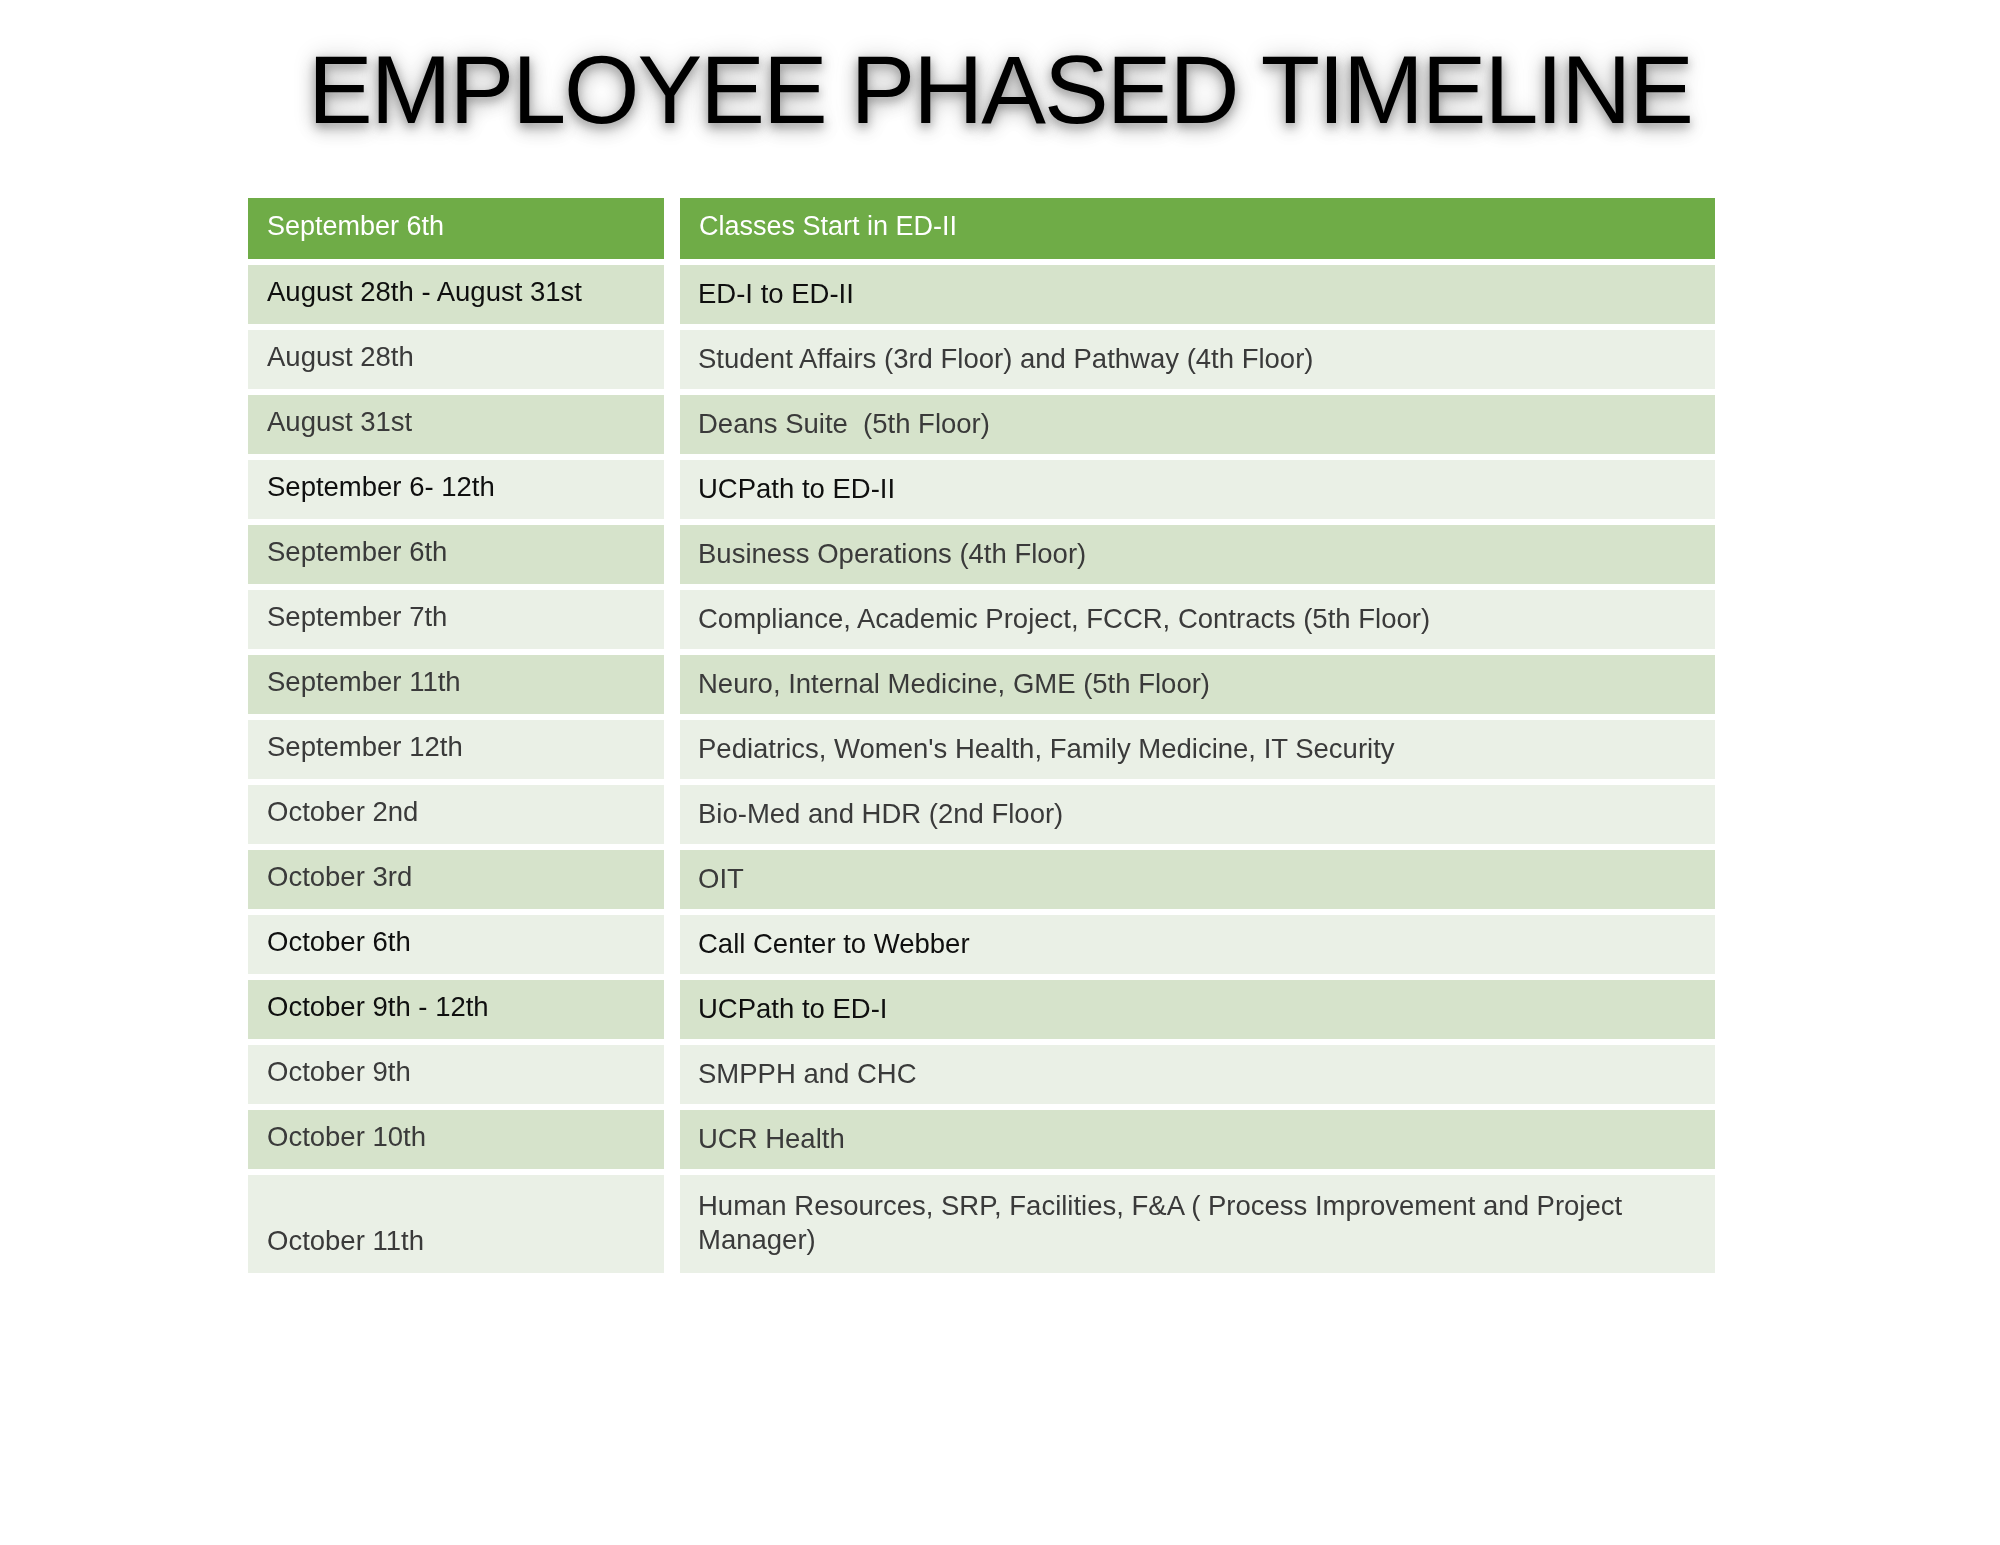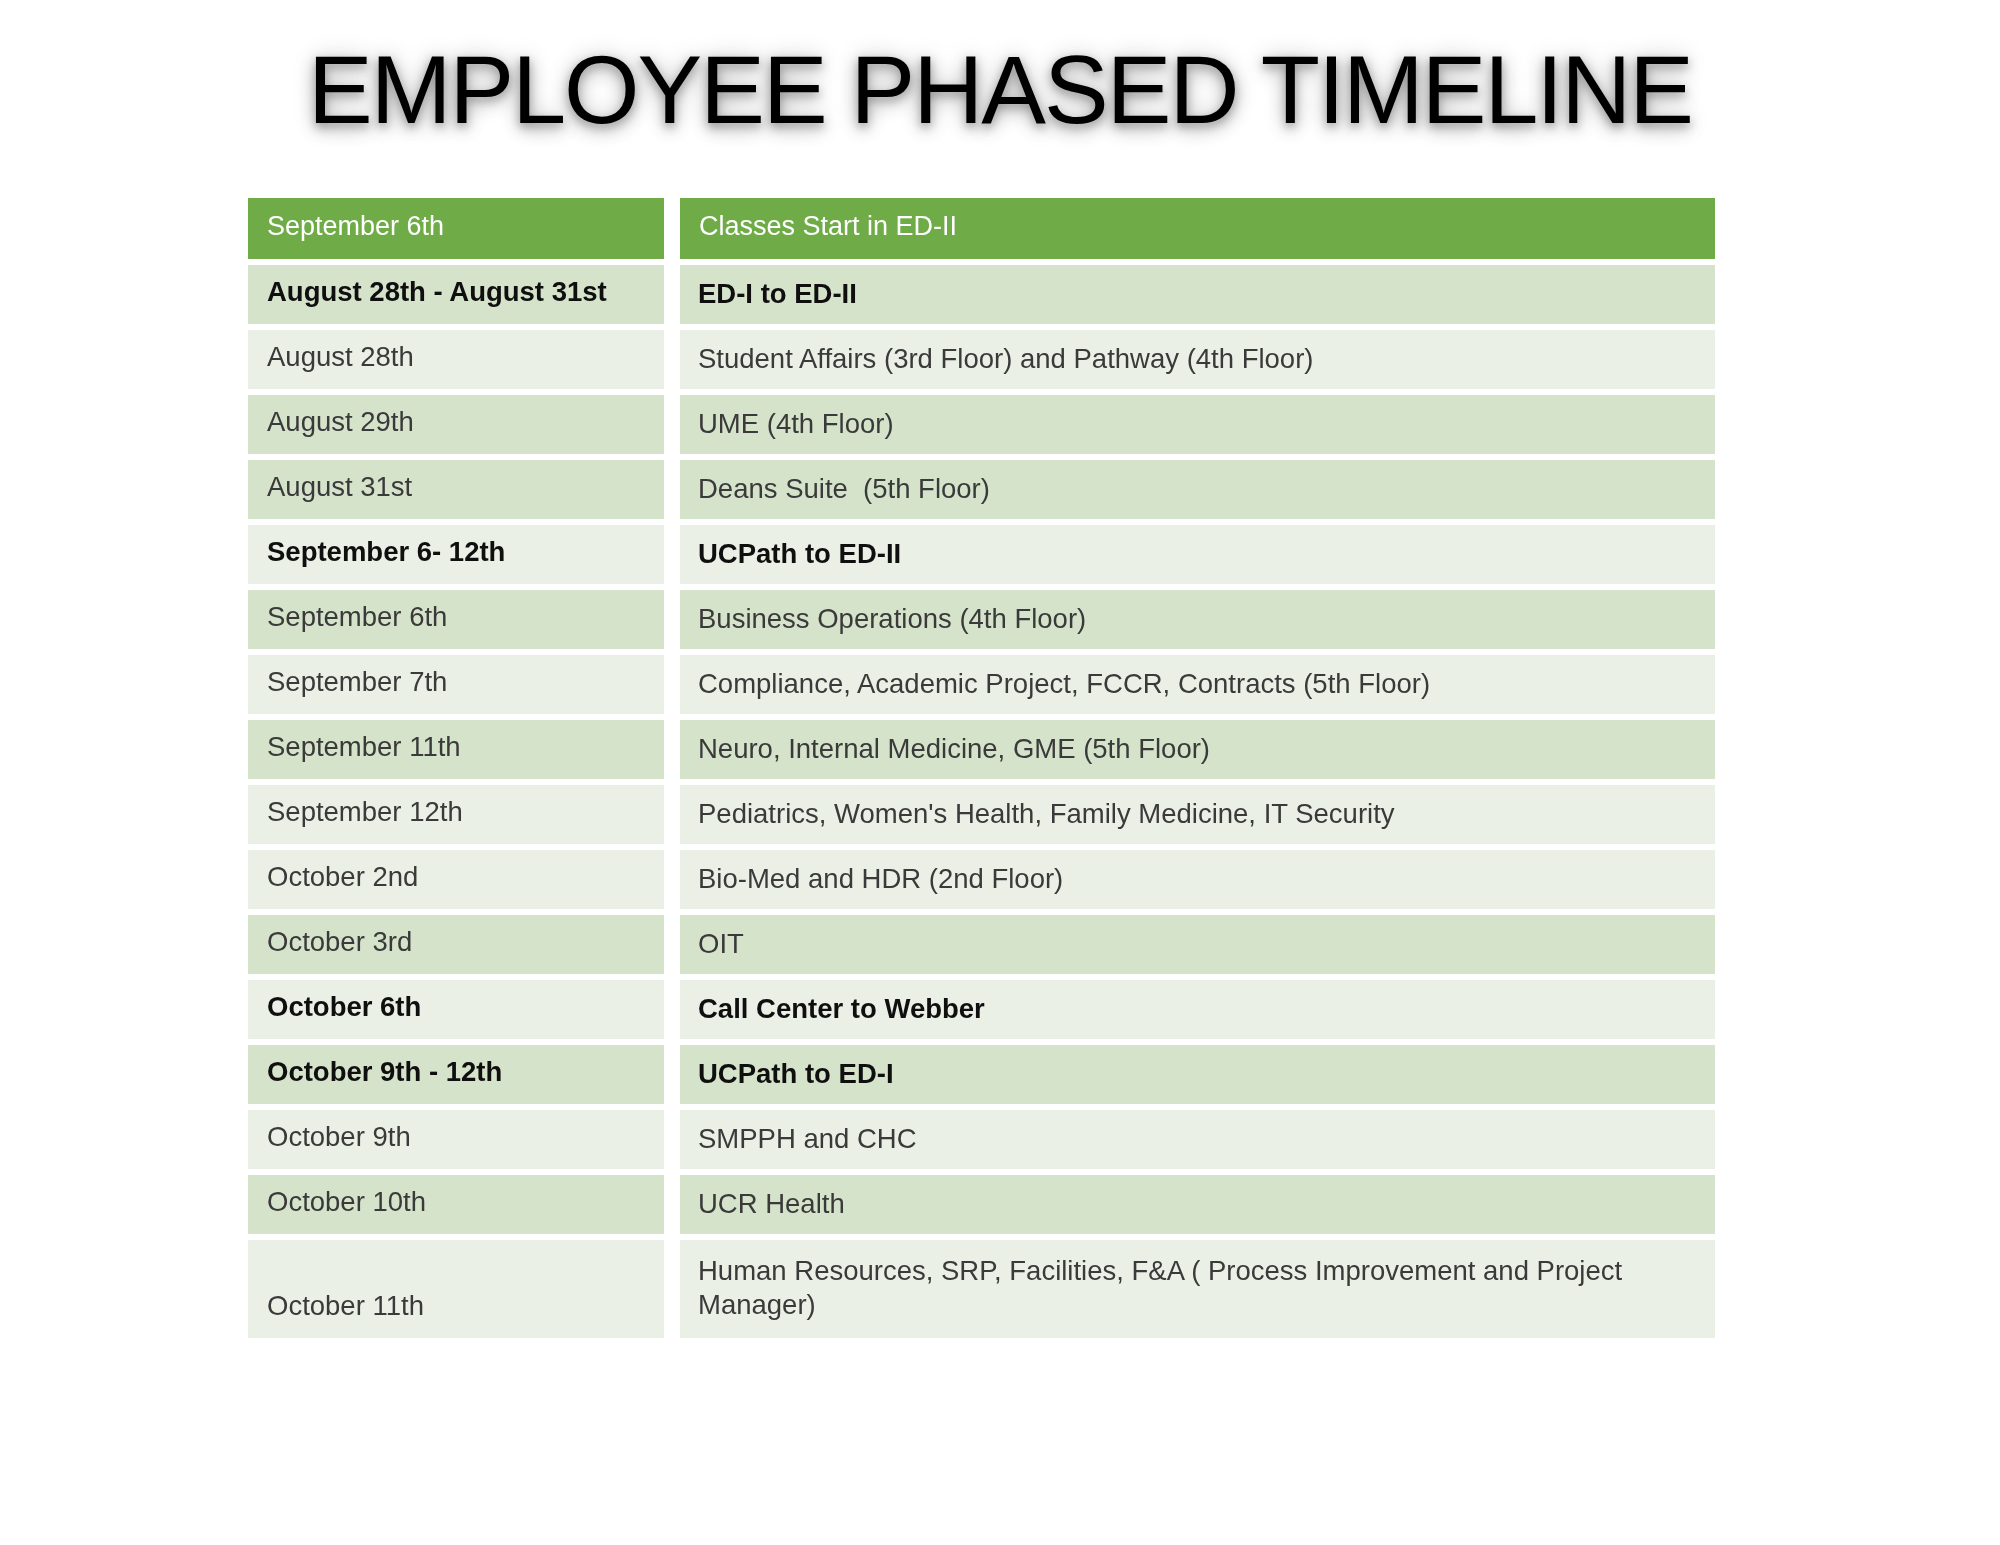--- a/index.html
+++ b/index.html
@@ -62,21 +62,21 @@
   td.event {
     vertical-align: middle;
     padding: 6px 28px 8px 18px;
     white-space: pre-wrap;
   }
   td.date { border-right: 16px solid #ffffff; }
 
   tr.band-dark  td { background: var(--band_dark, #D6E3CB); }
   tr.band-light td { background: var(--band_light, #EAF0E6); margin-left: 39px; }
   tr.bold td {
-    font-weight: 700;
+    font-weight: 400;
     color: var(--bold_text, #0f0f0f);
   }
 </style>
 </head>
 <body>
 
 <h1 class="page-title">EMPLOYEE PHASED TIMELINE</h1>
 
 <table class="timeline">
   <colgroup>
@@ -90,24 +90,20 @@
     </tr>
   </thead>
   <tbody id="rows">
       <tr class="data-row band-dark bold">
     <td class="date">August 28th - August 31st</td>
     <td class="event">ED-I to ED-II</td>
   </tr>
       <tr class="data-row band-light">
     <td class="date">August 28th</td>
     <td class="event">Student Affairs (3rd Floor) and Pathway (4th Floor)</td>
-  </tr>
-      <tr class="data-row band-dark">
-    <td class="date">August 29th</td>
-    <td class="event">UME (4th Floor)</td>
   </tr>
       <tr class="data-row band-dark">
     <td class="date">August 31st</td>
     <td class="event">Deans Suite  (5th Floor)</td>
   </tr>
       <tr class="data-row band-light bold">
     <td class="date">September 6- 12th</td>
     <td class="event">UCPath to ED-II</td>
   </tr>
       <tr class="data-row band-dark">

